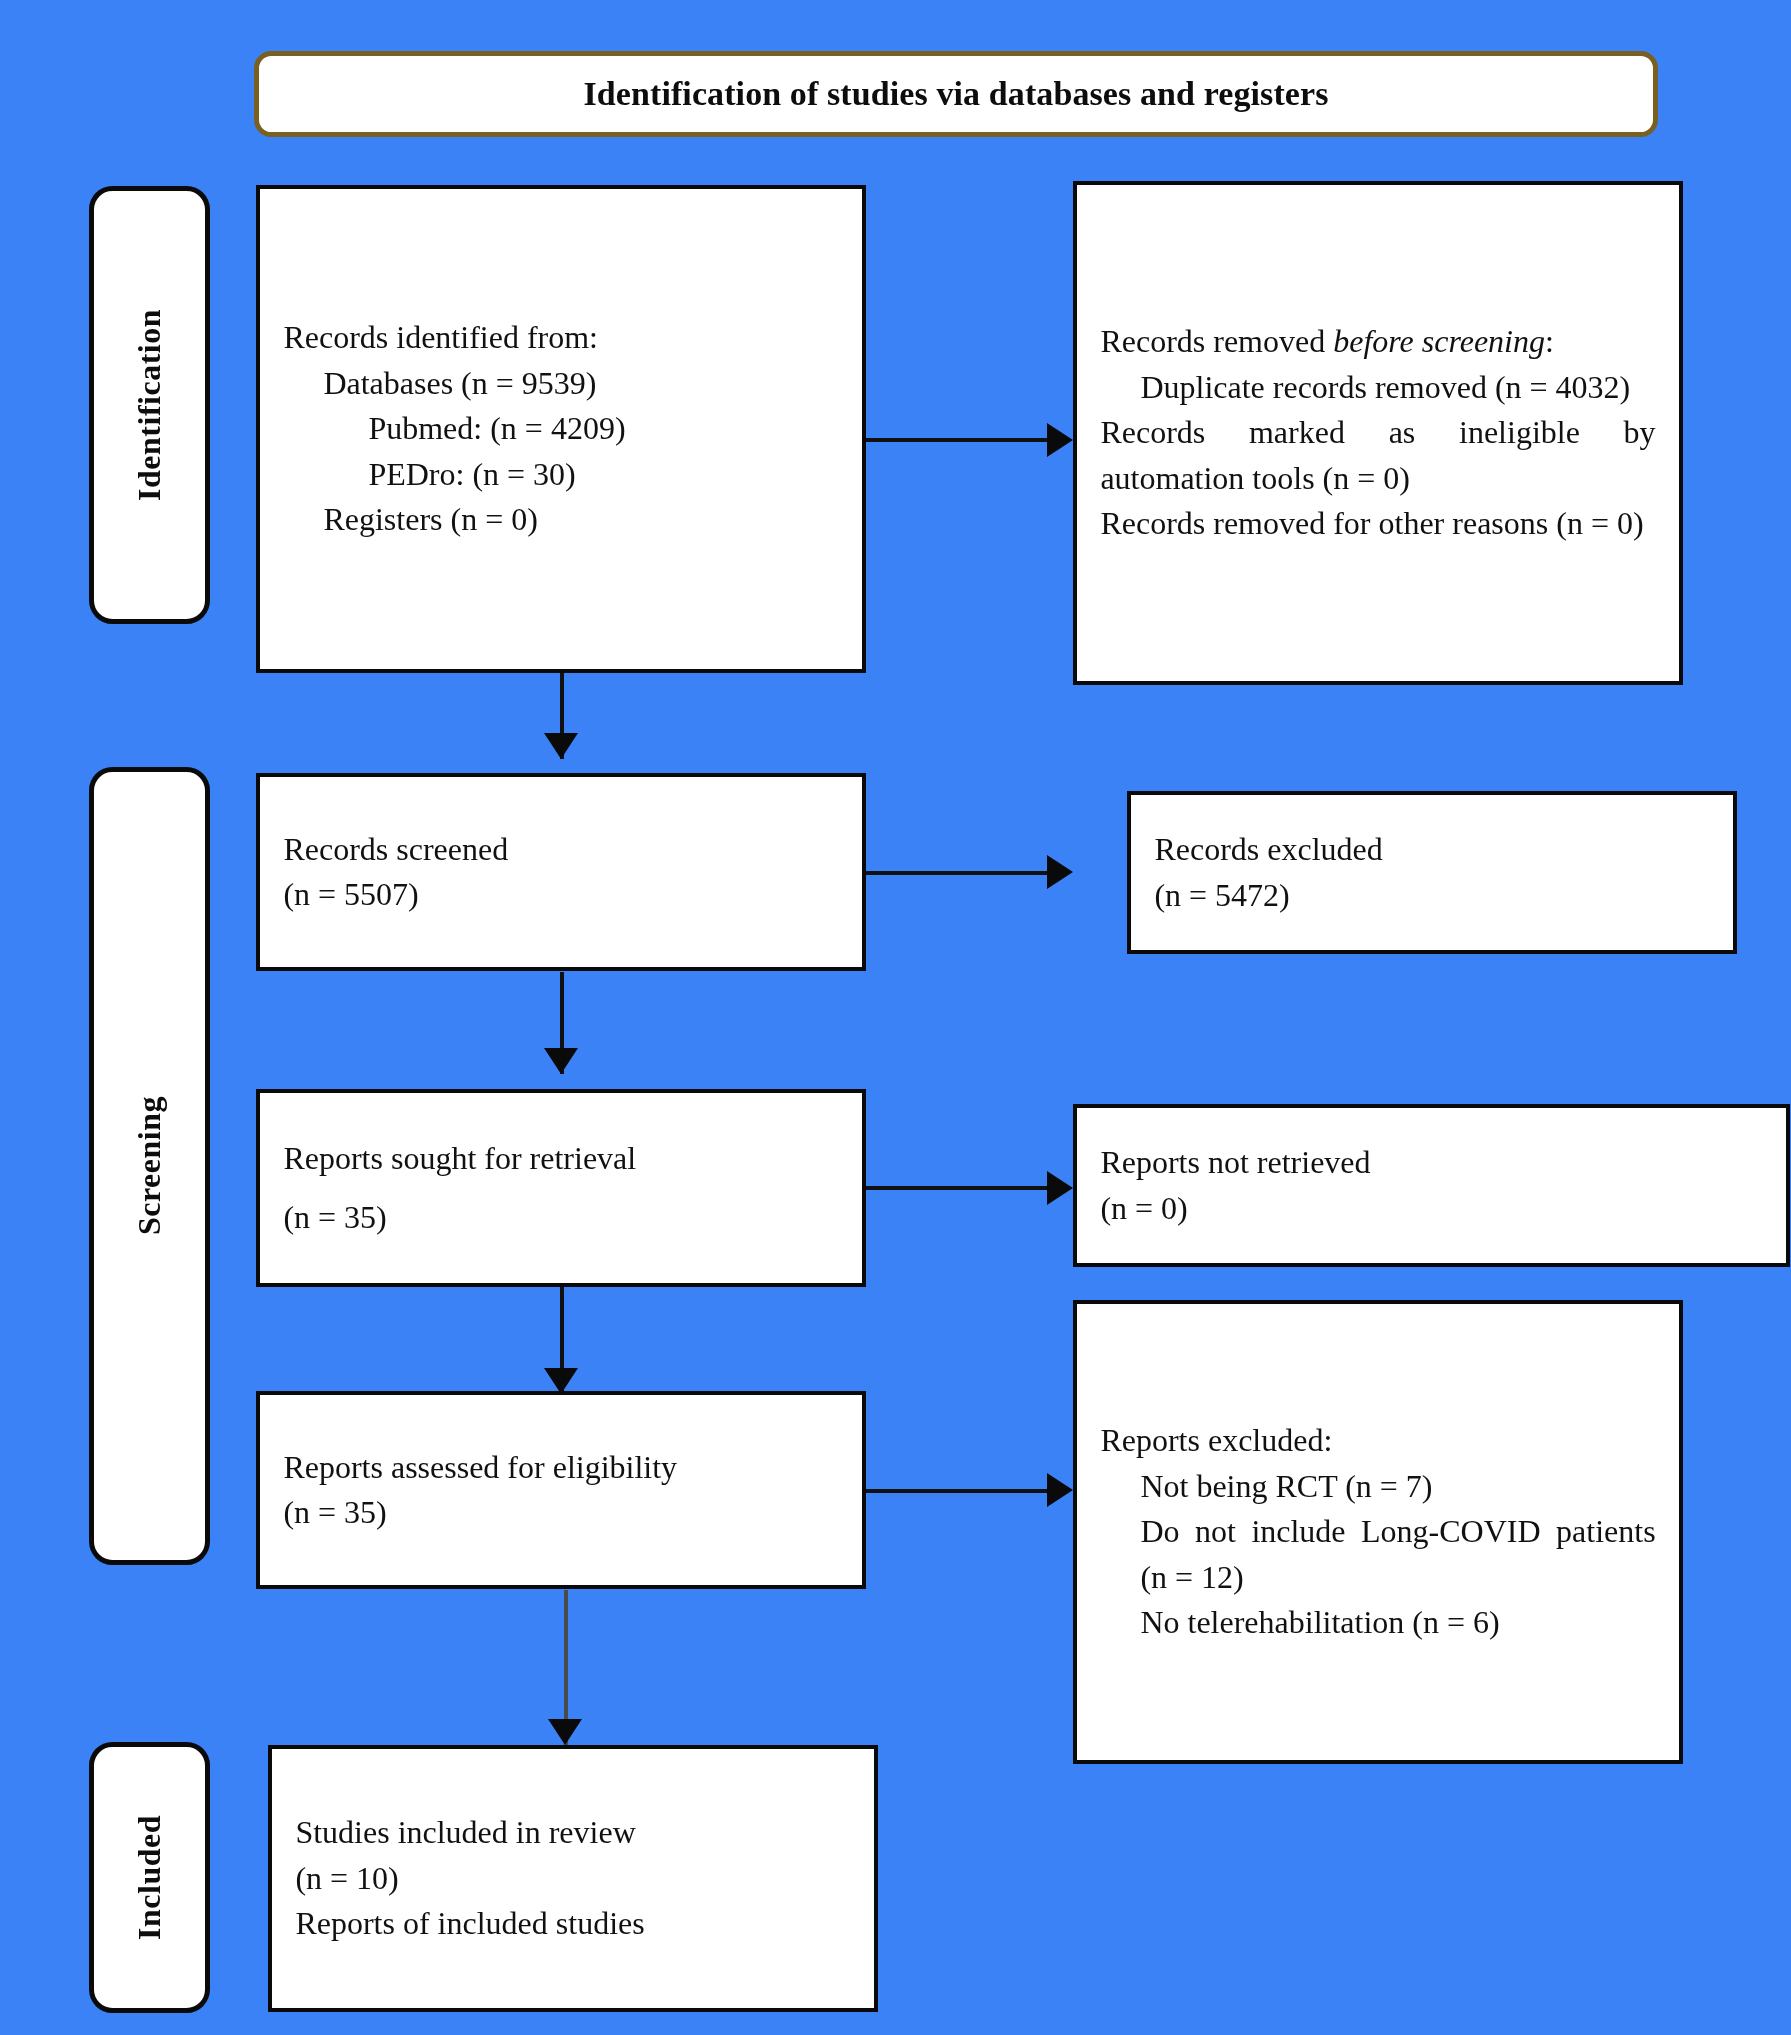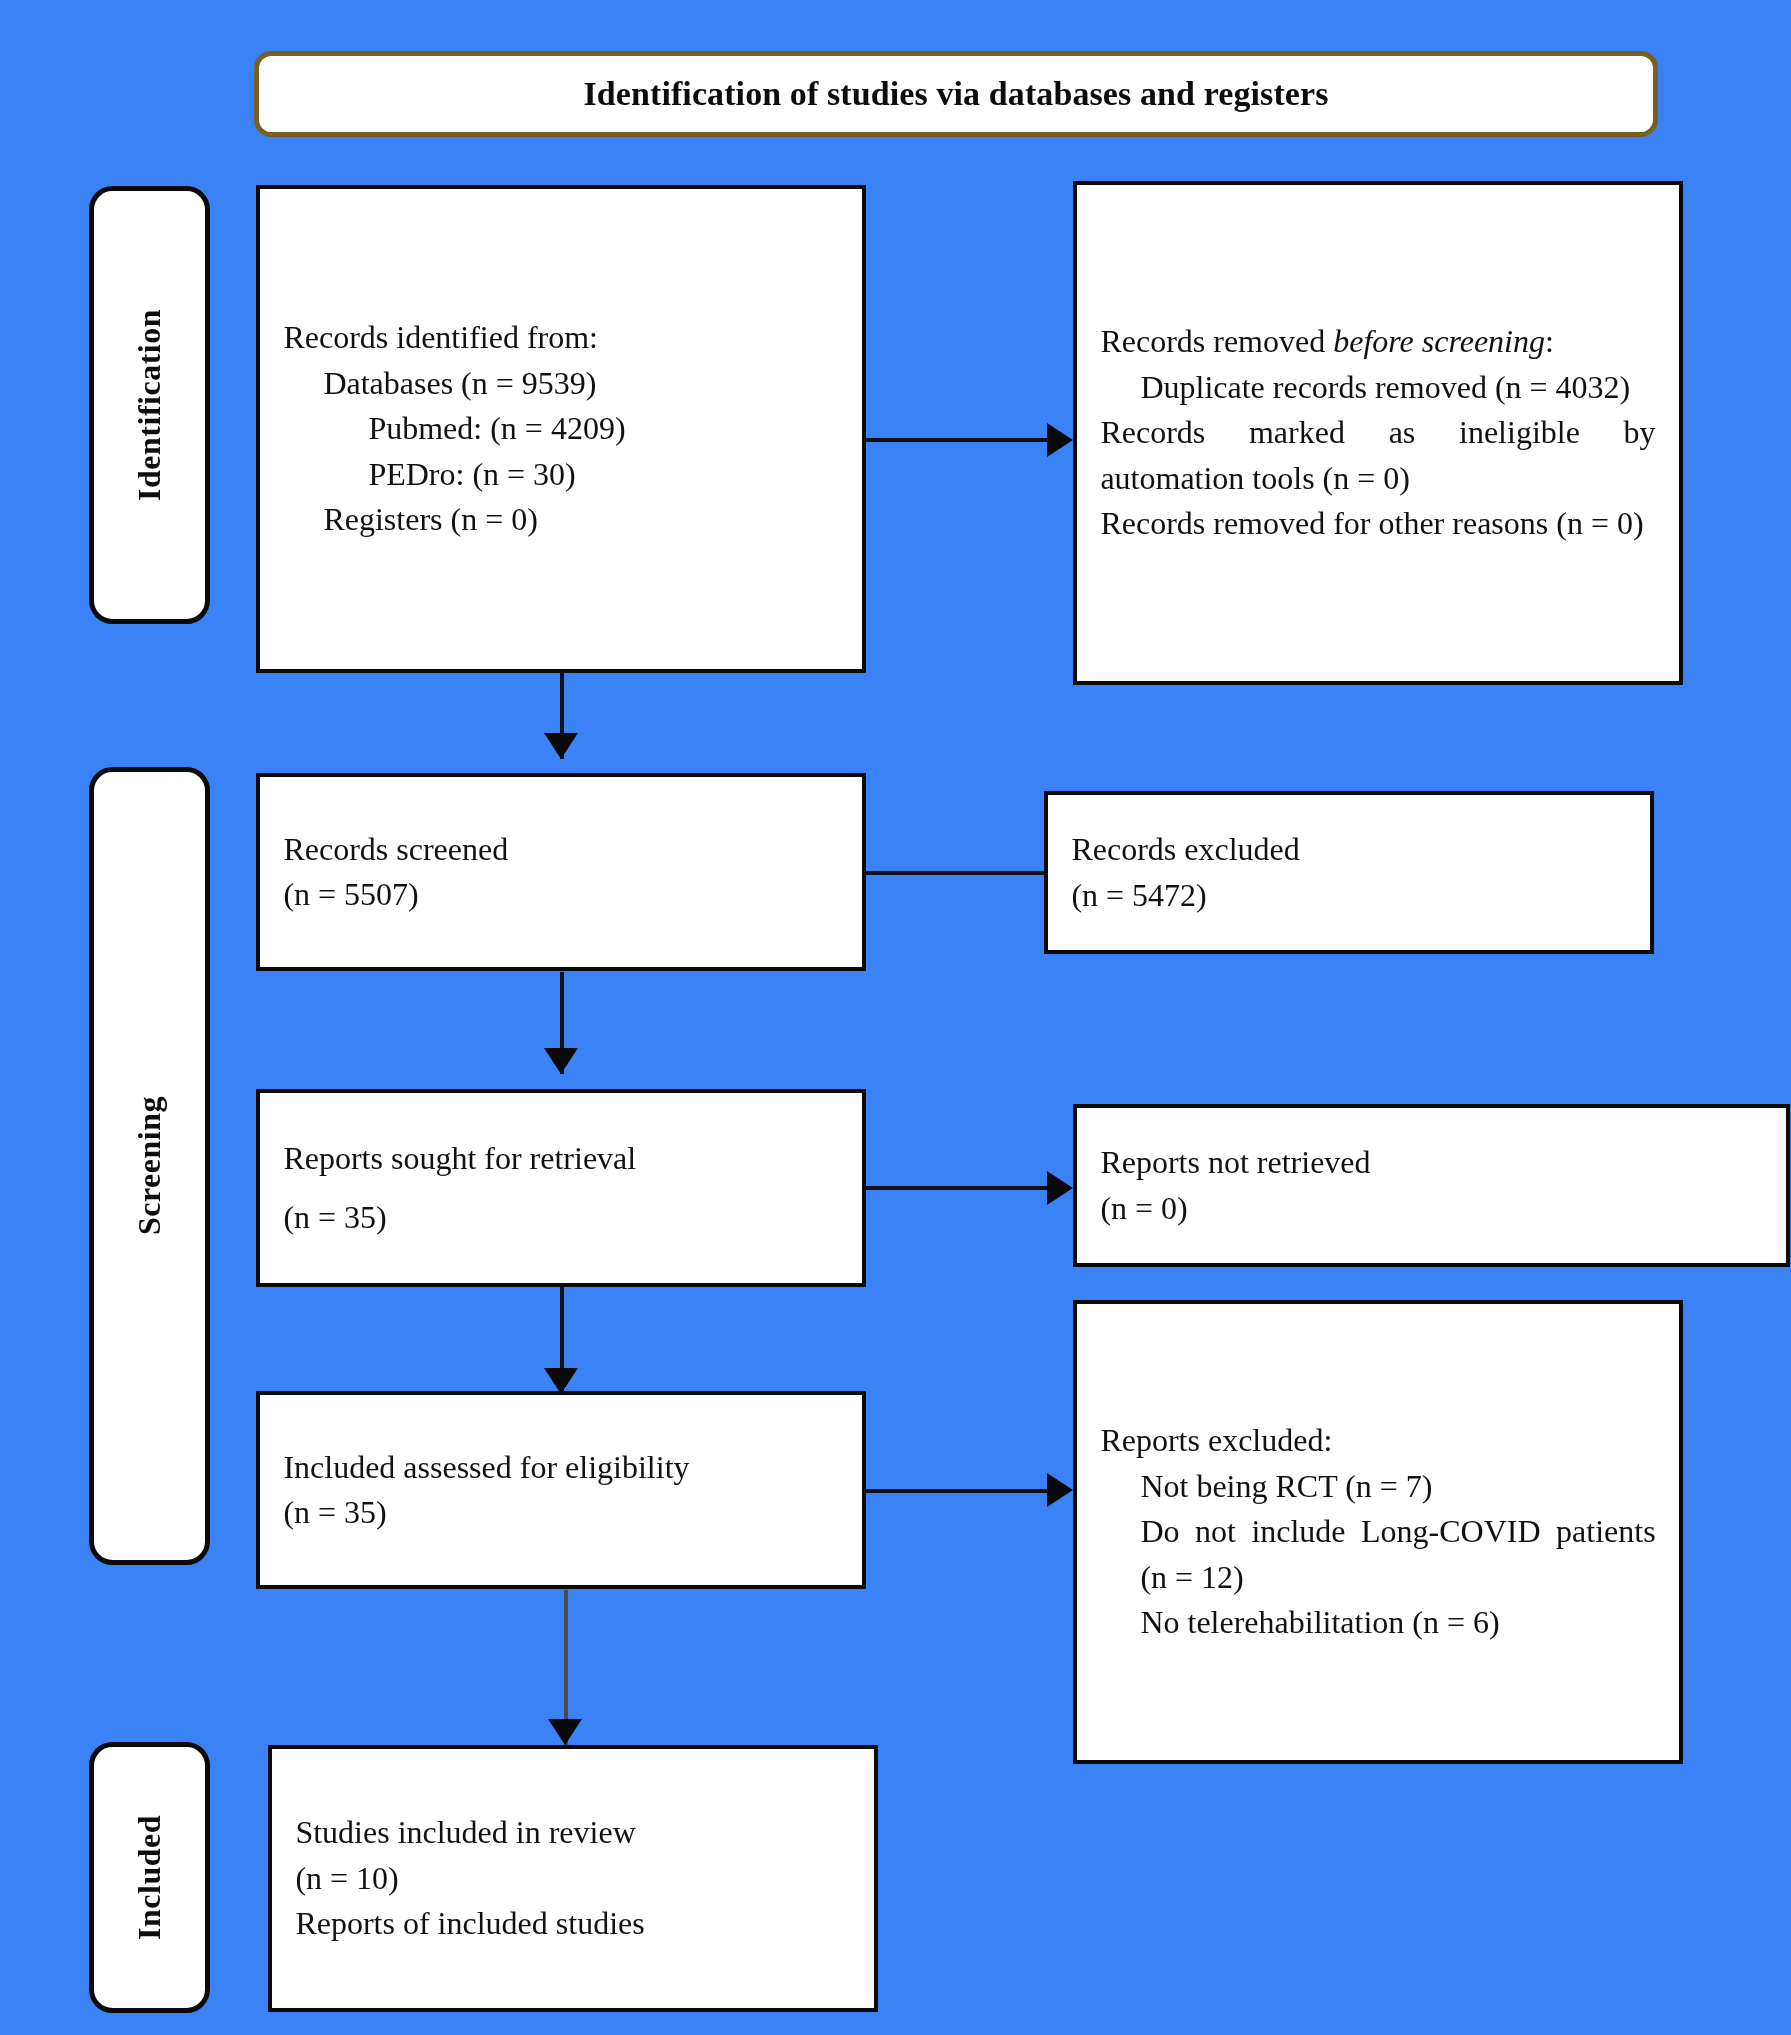--- a/index.html
+++ b/index.html
@@ -161,21 +161,21 @@
   <div class="v-arrow" style="left:544px; top:733px;"></div>
 
   <div class="box" style="left:256px; top:773px; width:610px; height:198px;">
     <div class="line">Records screened</div>
     <div class="line">(n = 5507)</div>
   </div>
 
   <div class="h-line" style="left:866px; top:871px; width:181px;"></div>
   <div class="h-arrow" style="left:1047px; top:855px;"></div>
 
-  <div class="box" style="left:1044px; top:791px; width:610px; height:163px;">
+  <div class="box" style="left:1127px; top:791px; width:610px; height:163px;">
     <div class="line">Records excluded</div>
     <div class="line">(n = 5472)</div>
   </div>
 
   <div class="v-line" style="left:560px; top:972px; height:102px;"></div>
   <div class="v-arrow" style="left:544px; top:1048px;"></div>
 
   <div class="box" style="left:256px; top:1089px; width:610px; height:198px;gap:14px;">
     <div class="line">Reports sought for retrieval</div>
     <div class="line">(n = 35)</div>
@@ -186,21 +186,21 @@
 
   <div class="box" style="left:1073px; top:1104px; width:717px; height:163px;">
     <div class="line">Reports not retrieved</div>
     <div class="line">(n = 0)</div>
   </div>
 
   <div class="v-line" style="left:560px; top:1287px; height:107px;"></div>
   <div class="v-arrow" style="left:544px; top:1368px;"></div>
 
   <div class="box" style="left:256px; top:1391px; width:610px; height:198px;">
-    <div class="line">Included assessed for eligibility</div>
+    <div class="line">Reports assessed for eligibility</div>
     <div class="line">(n = 35)</div>
   </div>
 
   <div class="h-line" style="left:866px; top:1489px; width:181px;"></div>
   <div class="h-arrow" style="left:1047px; top:1473px;"></div>
 
   <div class="box" style="left:1073px; top:1300px; width:610px; height:464px;">
     <div class="line">Reports excluded:</div>
     <div class="line indent-1">Not being RCT (n = 7)</div>
     <div class="line wrap indent-1">Do not include Long-COVID patients (n = 12)</div>

